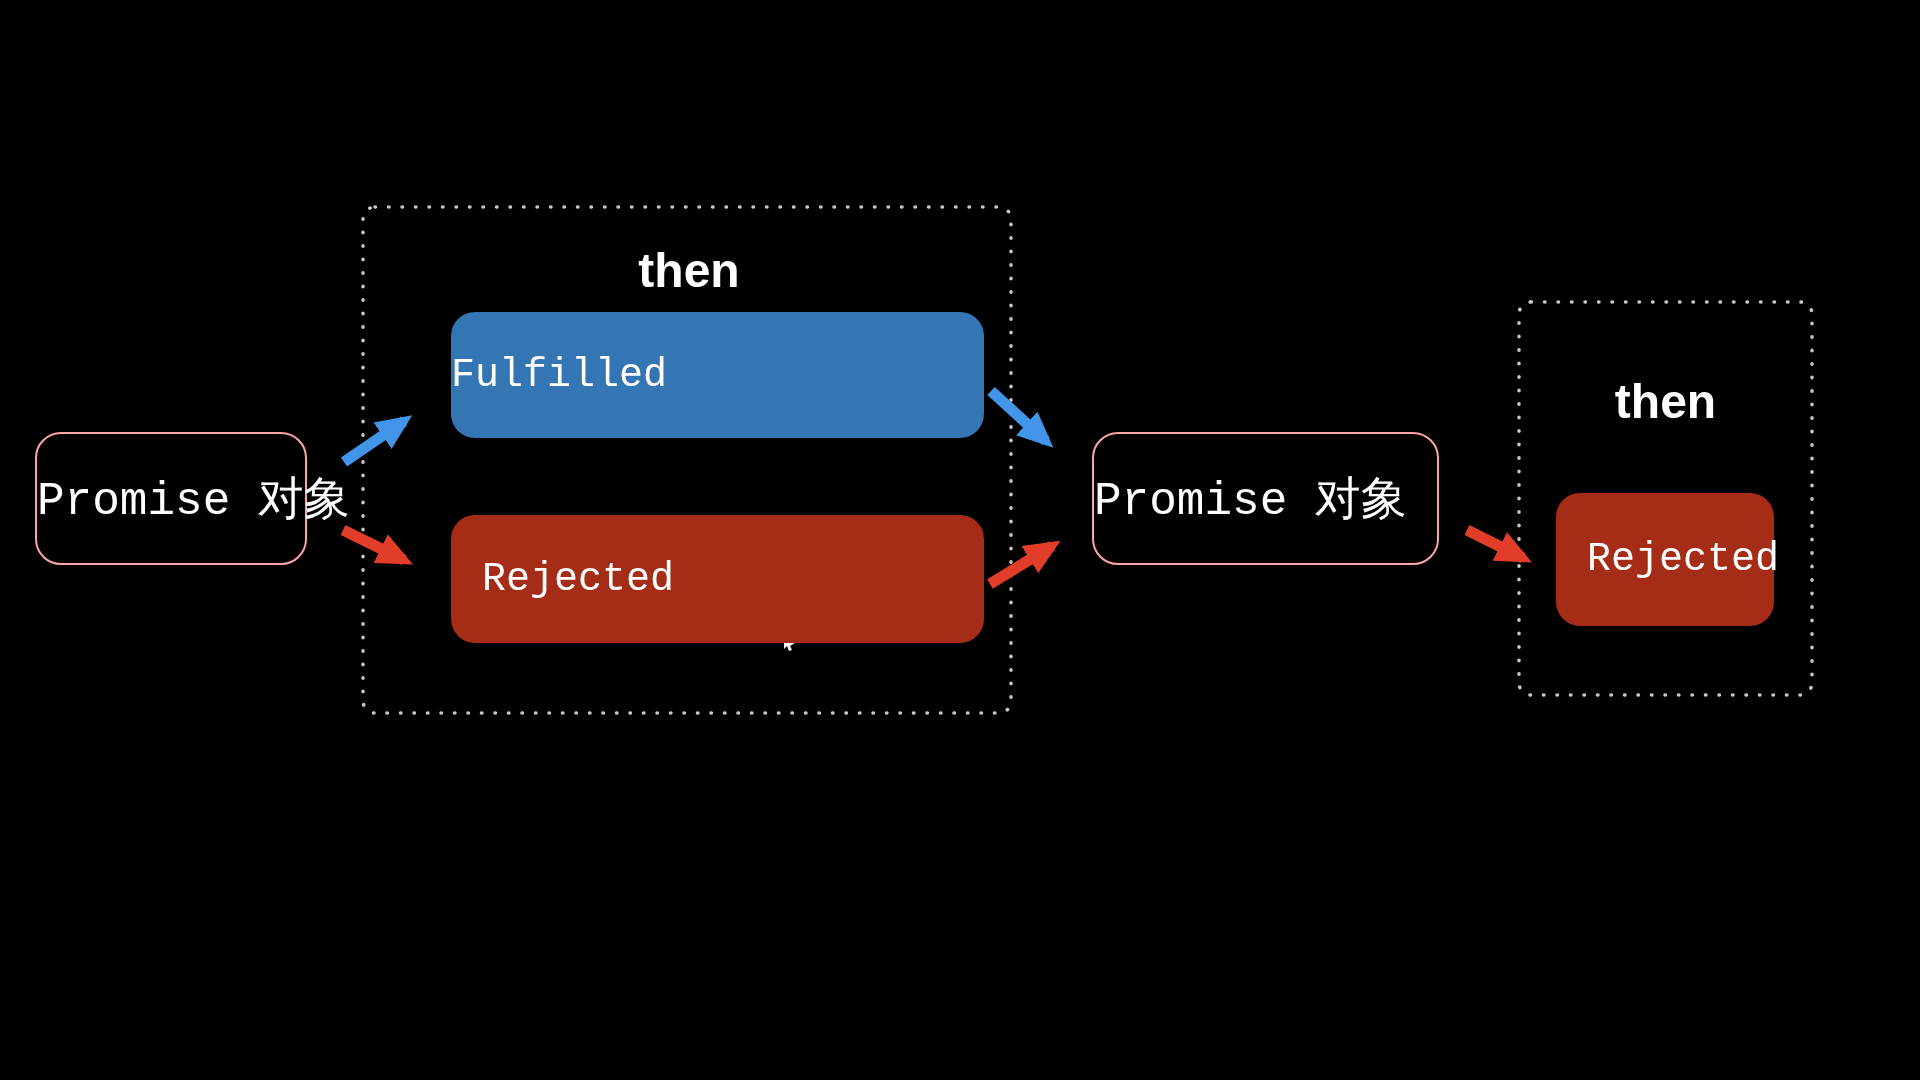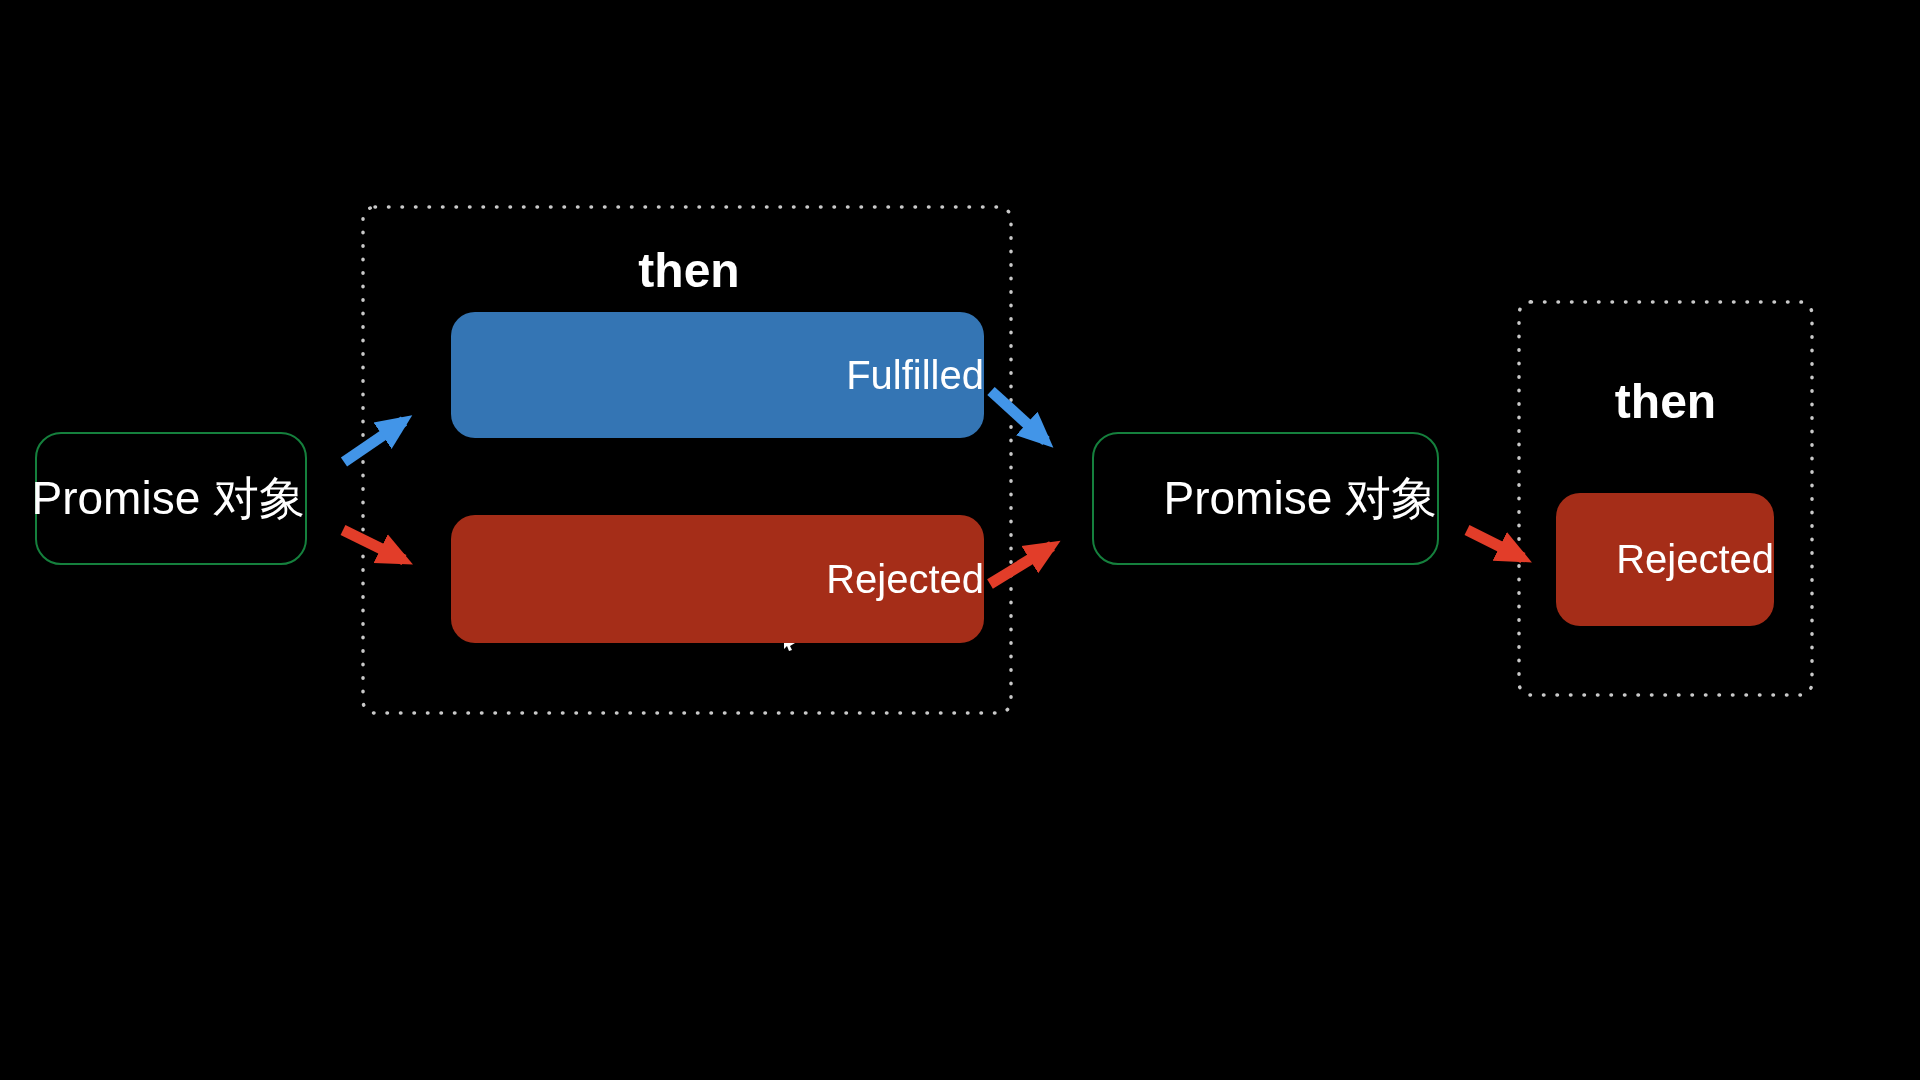--- a/index.html
+++ b/index.html
@@ -14,39 +14,40 @@
   .canvas {
     position: relative;
     width: 1920px;
     height: 1080px;
     background: #000000;
   }
   .node {
     position: absolute;
     display: flex;
     align-items: center;
-    justify-content: flex-end;
+    justify-content: flex-start;
     color: #ffffff;
     box-sizing: border-box;
     white-space: nowrap;
+    font-family: Liberation Mono, monospace;
   }
   .promise-box {
-    border: 2px solid #15803d;
+    border: 2px solid #fca5a5;
     border-radius: 26px;
     background: #000000;
     font-size: 46px;
     font-weight: 400;
   }
   .state-box {
     border-radius: 24px;
     font-size: 40px;
     font-weight: 400;
   }
   .fulfilled { background: #3475b4; }
-  .rejected  { background: #a52d18; }
+  .rejected  { background: #a52d18; padding-left: 31px; }
   .group {
     position: absolute;
     box-sizing: border-box;
   }
   .group-label {
     position: absolute;
     left: 0;
     width: 100%;
     text-align: center;
     color: #ffffff;

